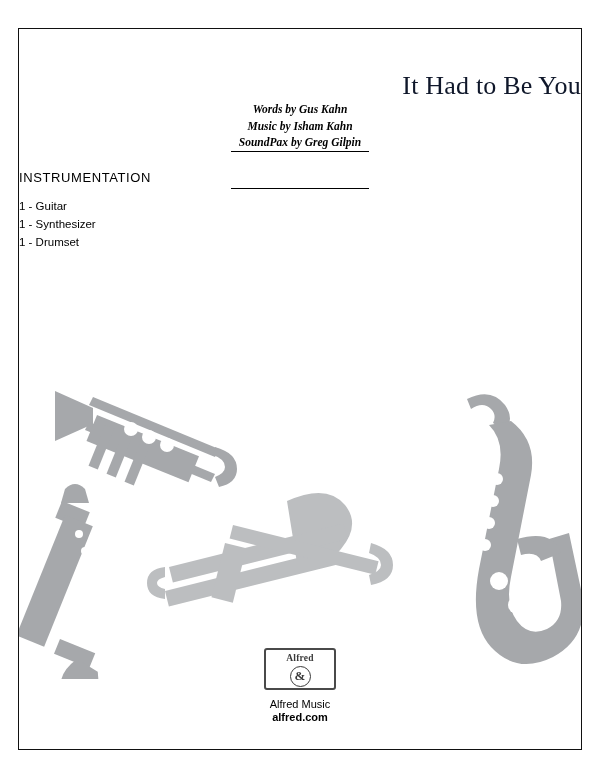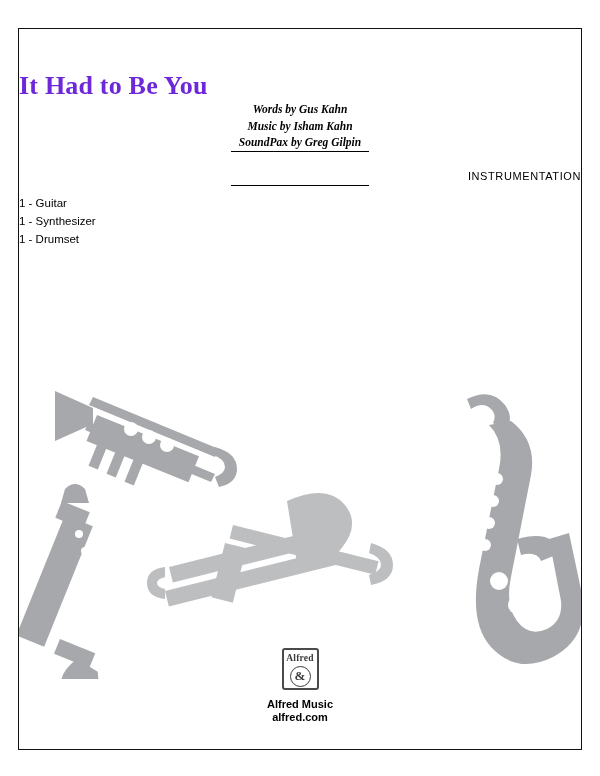--- a/index.html
+++ b/index.html
@@ -25,25 +25,25 @@
     left: 18px;
     top: 28px;
     width: 564px;
     height: 722px;
     border: 1px solid #111111;
     background: #ffffff;
     box-sizing: border-box;
     overflow: hidden;
   }
   .title {
-    text-align: left;
-    font-family: "Liberation Serif", serif;
-    font-weight: bold;
+    text-align: right;
+    font-family: "Liberation Serif", serif;
+    font-weight: normal;
     font-size: 26px;
-    color: #6d28d9;
+    color: #0f172a;
     margin-top: 42px;
     letter-spacing: 0.2px;
   }
   .subtitle {
     text-align: center;
     font-family: "Liberation Serif", serif;
     font-size: 10.5px;
     color: #000000;
     margin-top: 12px;
   }
@@ -54,23 +54,23 @@
   .credits {
     text-align: center;
     font-family: "Liberation Serif", serif;
     font-style: italic;
     font-size: 11.5px;
     color: #000000;
     line-height: 1.45;
     font-weight: bold;
   }
   .instr-head {
-    text-align: right;
-    font-family: "Liberation Sans", sans-serif;
-    font-size: 11px;
+    text-align: left;
+    font-family: "Liberation Sans", sans-serif;
+    font-size: 13px;
     color: #000000;
     margin-top: 18px;
     letter-spacing: 0.6px;
   }
   .instr-rule {
     width: 138px;
     height: 1px;
     background: #000000;
     margin: 3px auto 0 auto;
   }
@@ -98,21 +98,21 @@
     height: 350px;
   }
   .footer {
     position: absolute;
     left: 0;
     bottom: 26px;
     width: 562px;
     text-align: center;
   }
   .logo-box {
-    width: 37px;
+    width: 72px;
     height: 42px;
     margin: 0 auto;
     border: 2px solid #4a4a4a;
     border-radius: 3px;
     box-sizing: border-box;
     position: relative;
     background: #ffffff;
   }
   .logo-word {
     font-family: "Liberation Serif", serif;
@@ -136,21 +136,21 @@
     width: 19px;
     height: 19px;
     border: 1.5px solid #3a3a3a;
     border-radius: 50%;
     line-height: 17px;
     font-size: 13px;
   }
   .footer-name {
     font-family: "Liberation Sans", sans-serif;
     font-size: 11px;
-    font-weight: bold;
+    font-weight: normal;
     color: #000000;
     margin-top: 8px;
   }
   .footer-url {
     font-family: "Liberation Sans", sans-serif;
     font-size: 11px;
     font-weight: bold;
     color: #000000;
     margin-top: 1px;
   }

